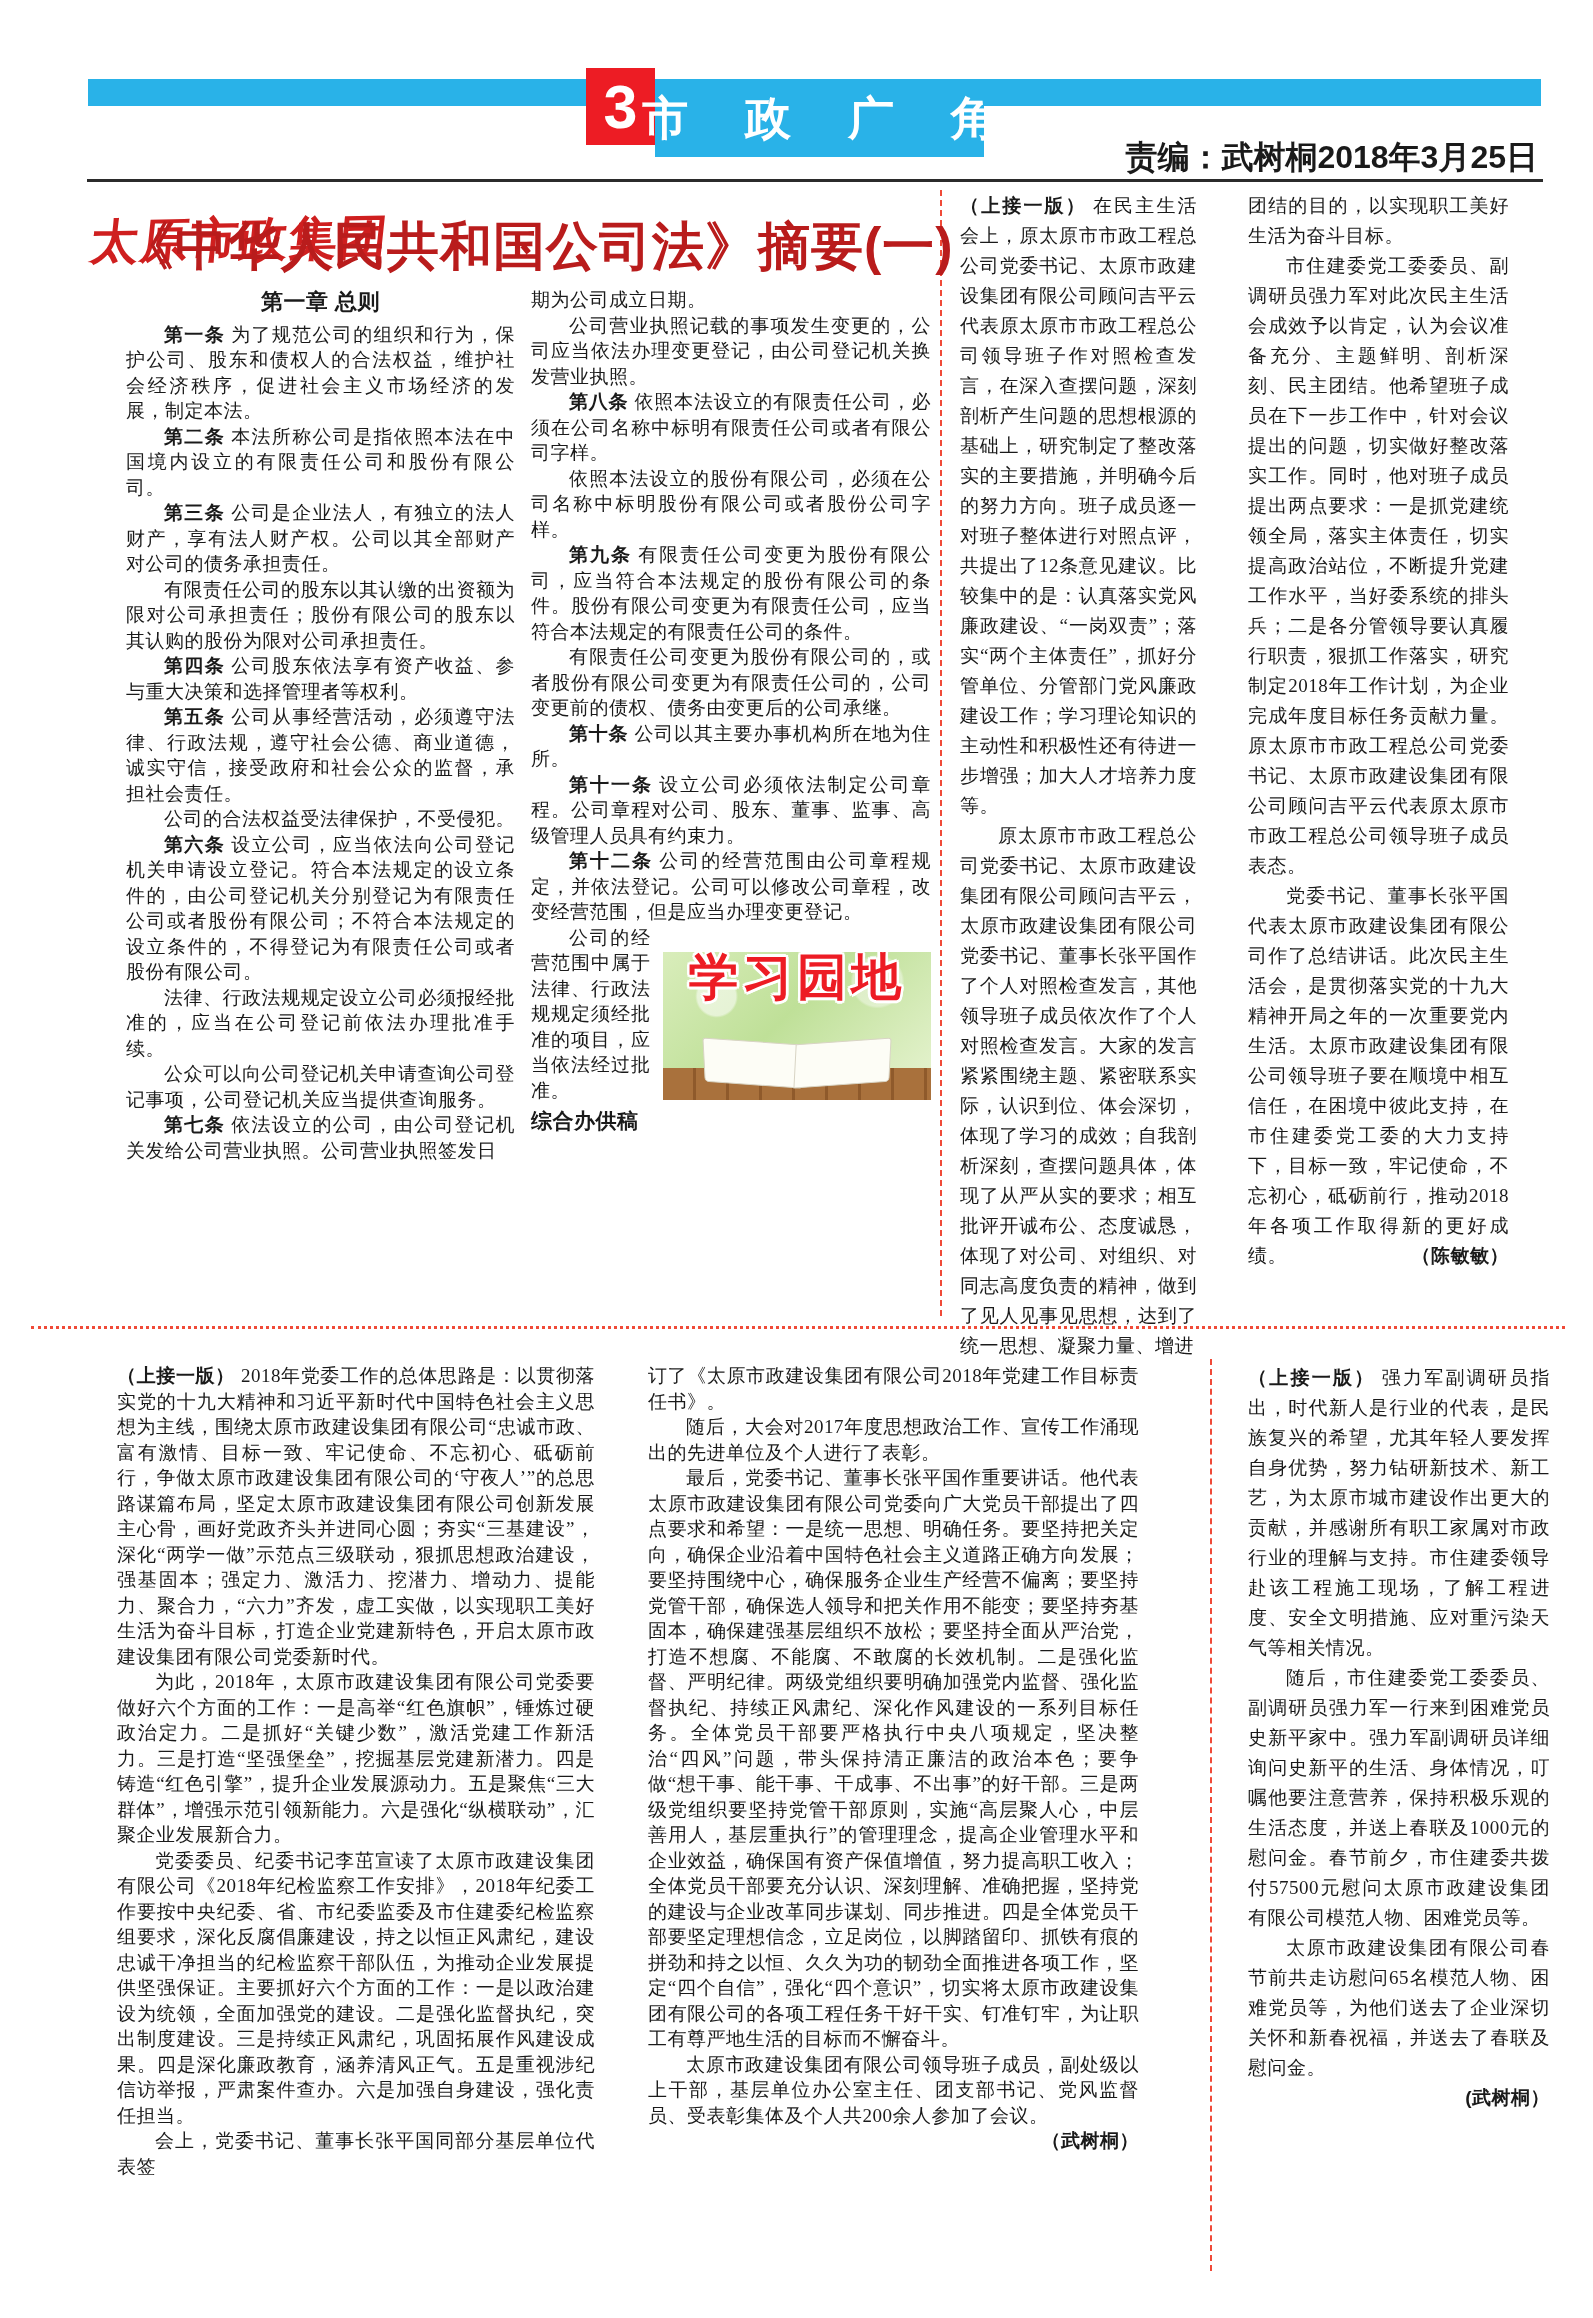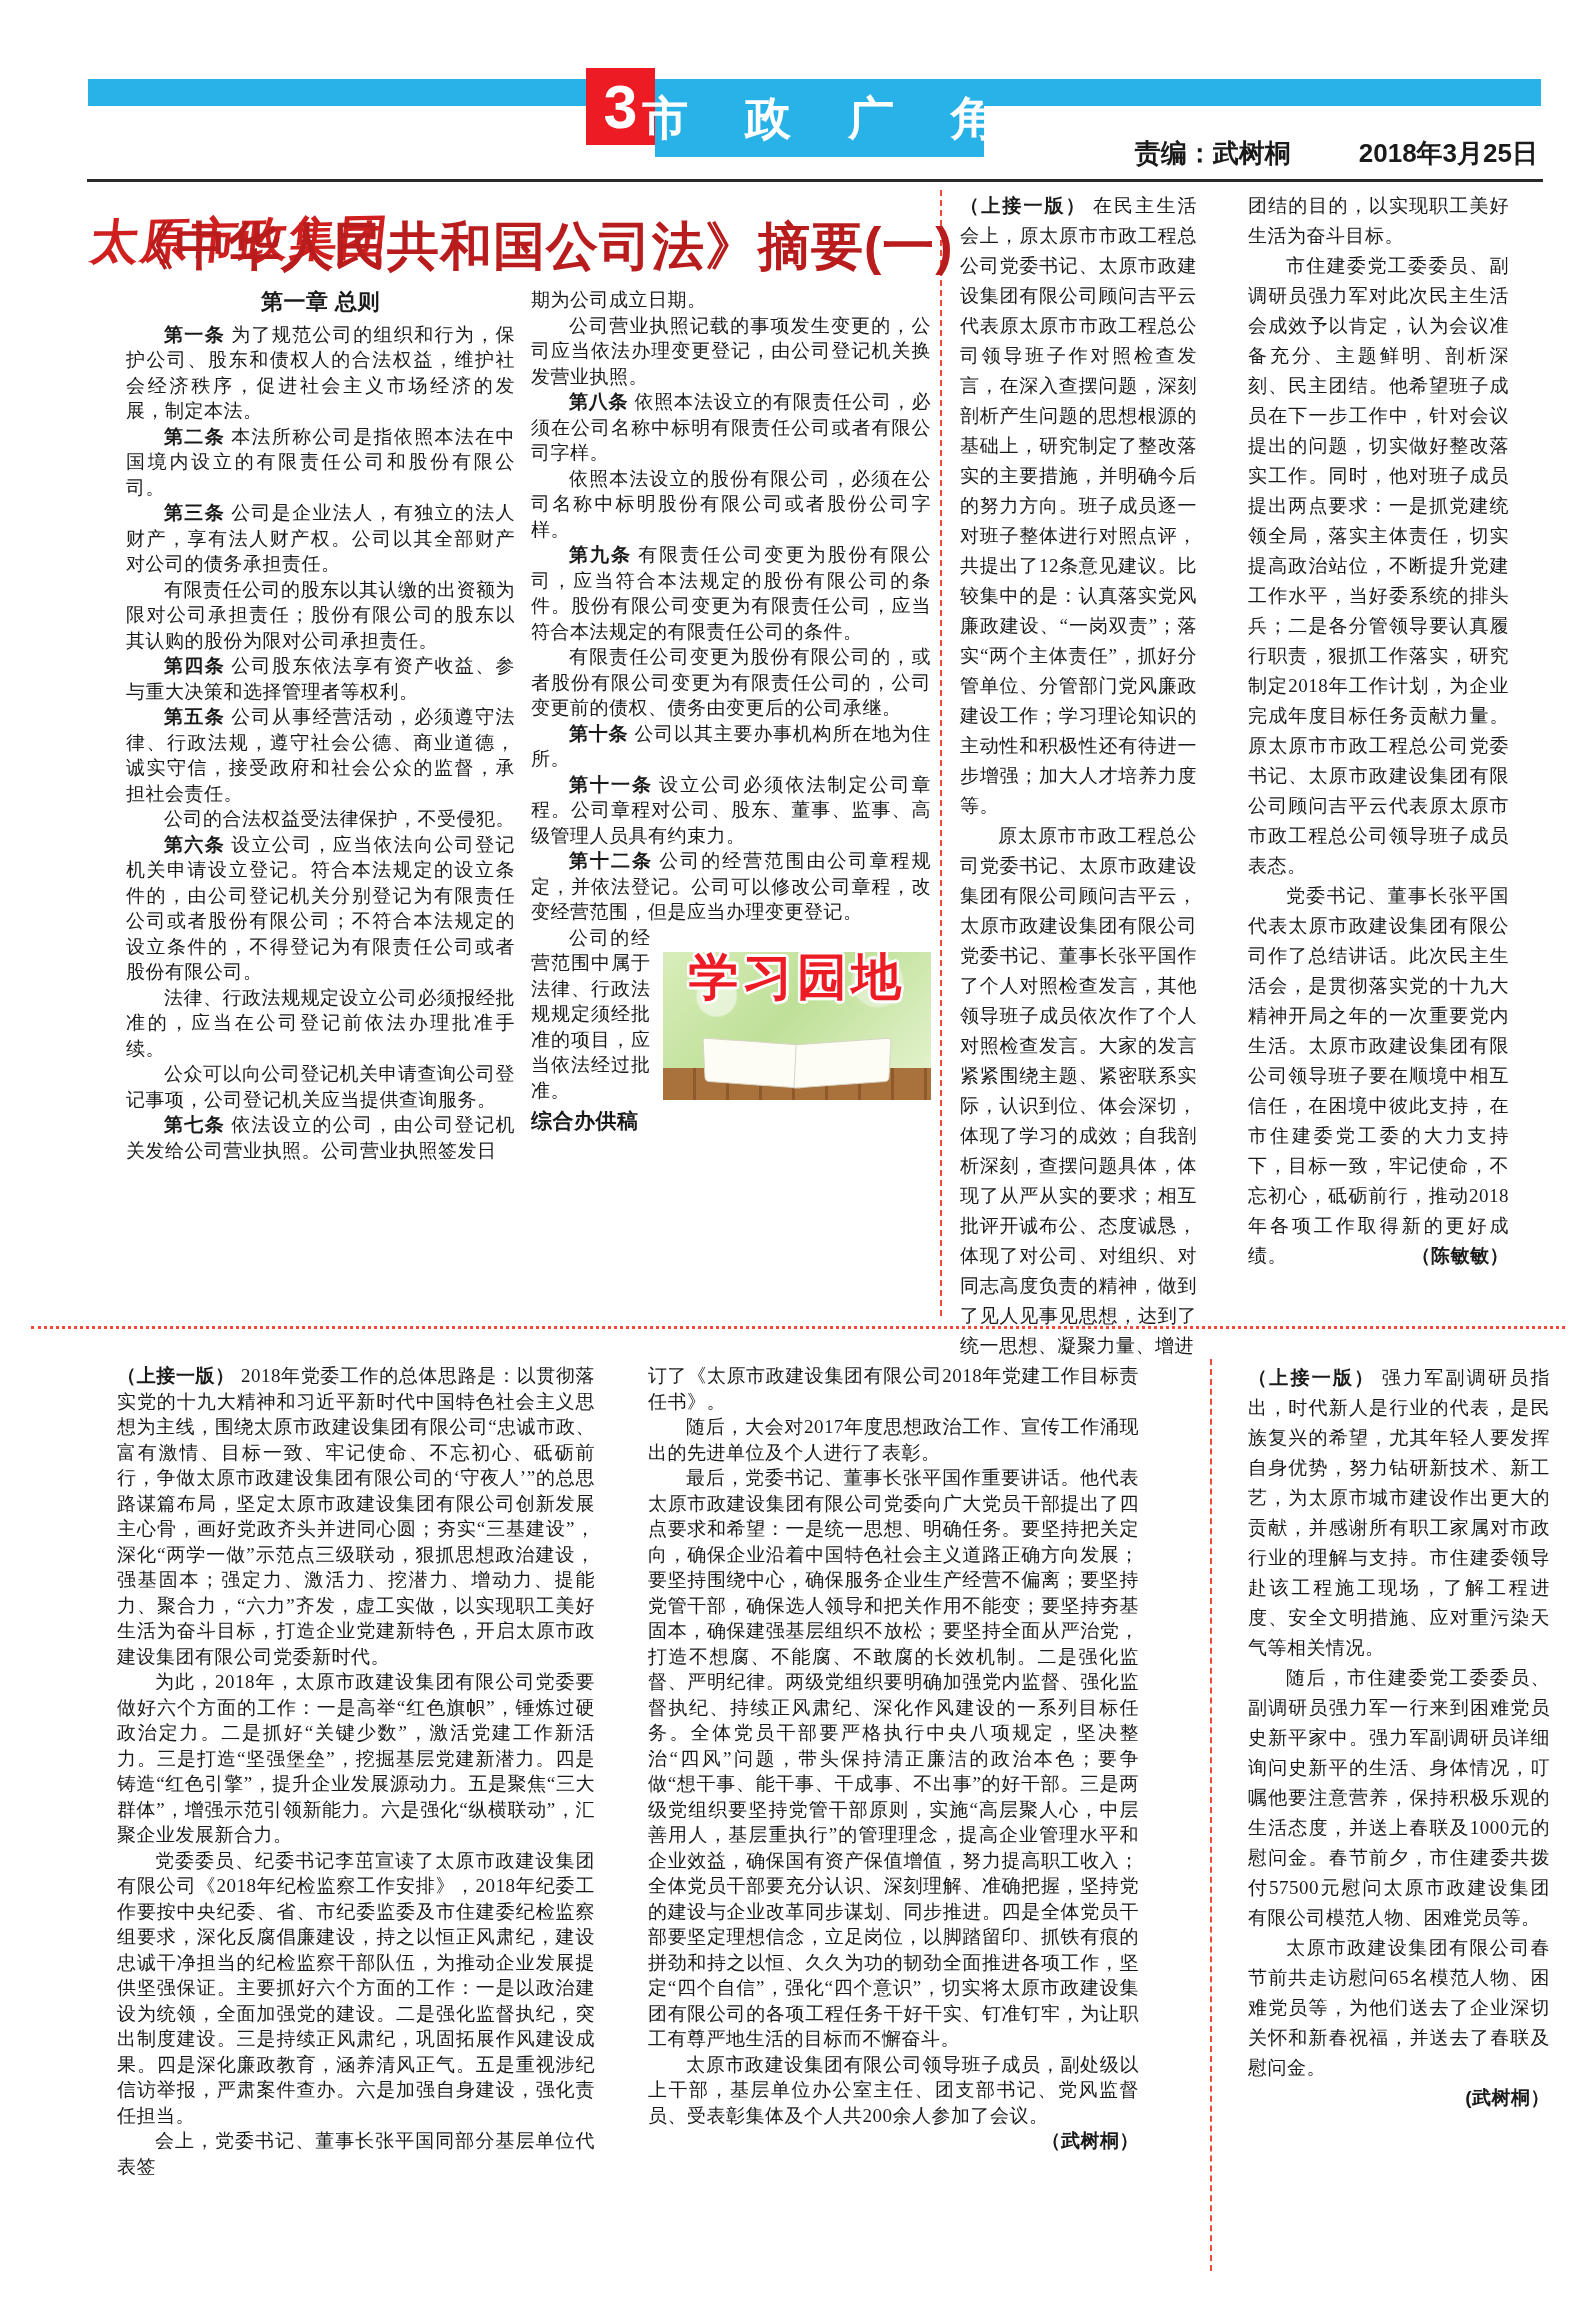--- a/index.html
+++ b/index.html
@@ -26,22 +26,22 @@
   .pageno{color:#fff;font-size:61px;font-weight:bold;font-family:"Liberation Sans",sans-serif;}
   .section-box{
     position:absolute;left:655px;top:80px;width:329px;height:77px;background:var(--accent-blue);
     display:flex;align-items:center;justify-content:center;
   }
   .section-title{
     color:#fff;font-size:46px;font-weight:bold;font-family:"Liberation Sans",sans-serif;
     letter-spacing:22px;text-indent:22px;white-space:nowrap;
   }
   .editor-line{
-    position:absolute;right:55px;top:136px;display:flex;gap:68px;
-    font-size:26px;font-weight:bold;font-family:"Liberation Sans",sans-serif;white-space:nowrap;margin-left:44px;
+    position:absolute;right:55px;top:136px;display:flex;
+    font-size:32px;font-weight:bold;font-family:"Liberation Sans",sans-serif;white-space:nowrap;margin-left:44px;
   }
   .header-rule{position:absolute;left:87px;top:179px;width:1456px;height:3.1px;background:#2b2b2b;}
   
   .law-title{
     position:absolute;left:122px;top:212px;width:811px;text-align:center;
     color:#b91c1c;font-size:52px;font-weight:bold;font-family:"Liberation Sans",sans-serif;
     letter-spacing:1px;white-space:nowrap;
   }
   
   .col{position:absolute;font-size:19px;line-height:25.5px;text-align:justify;letter-spacing:0.5px;}

